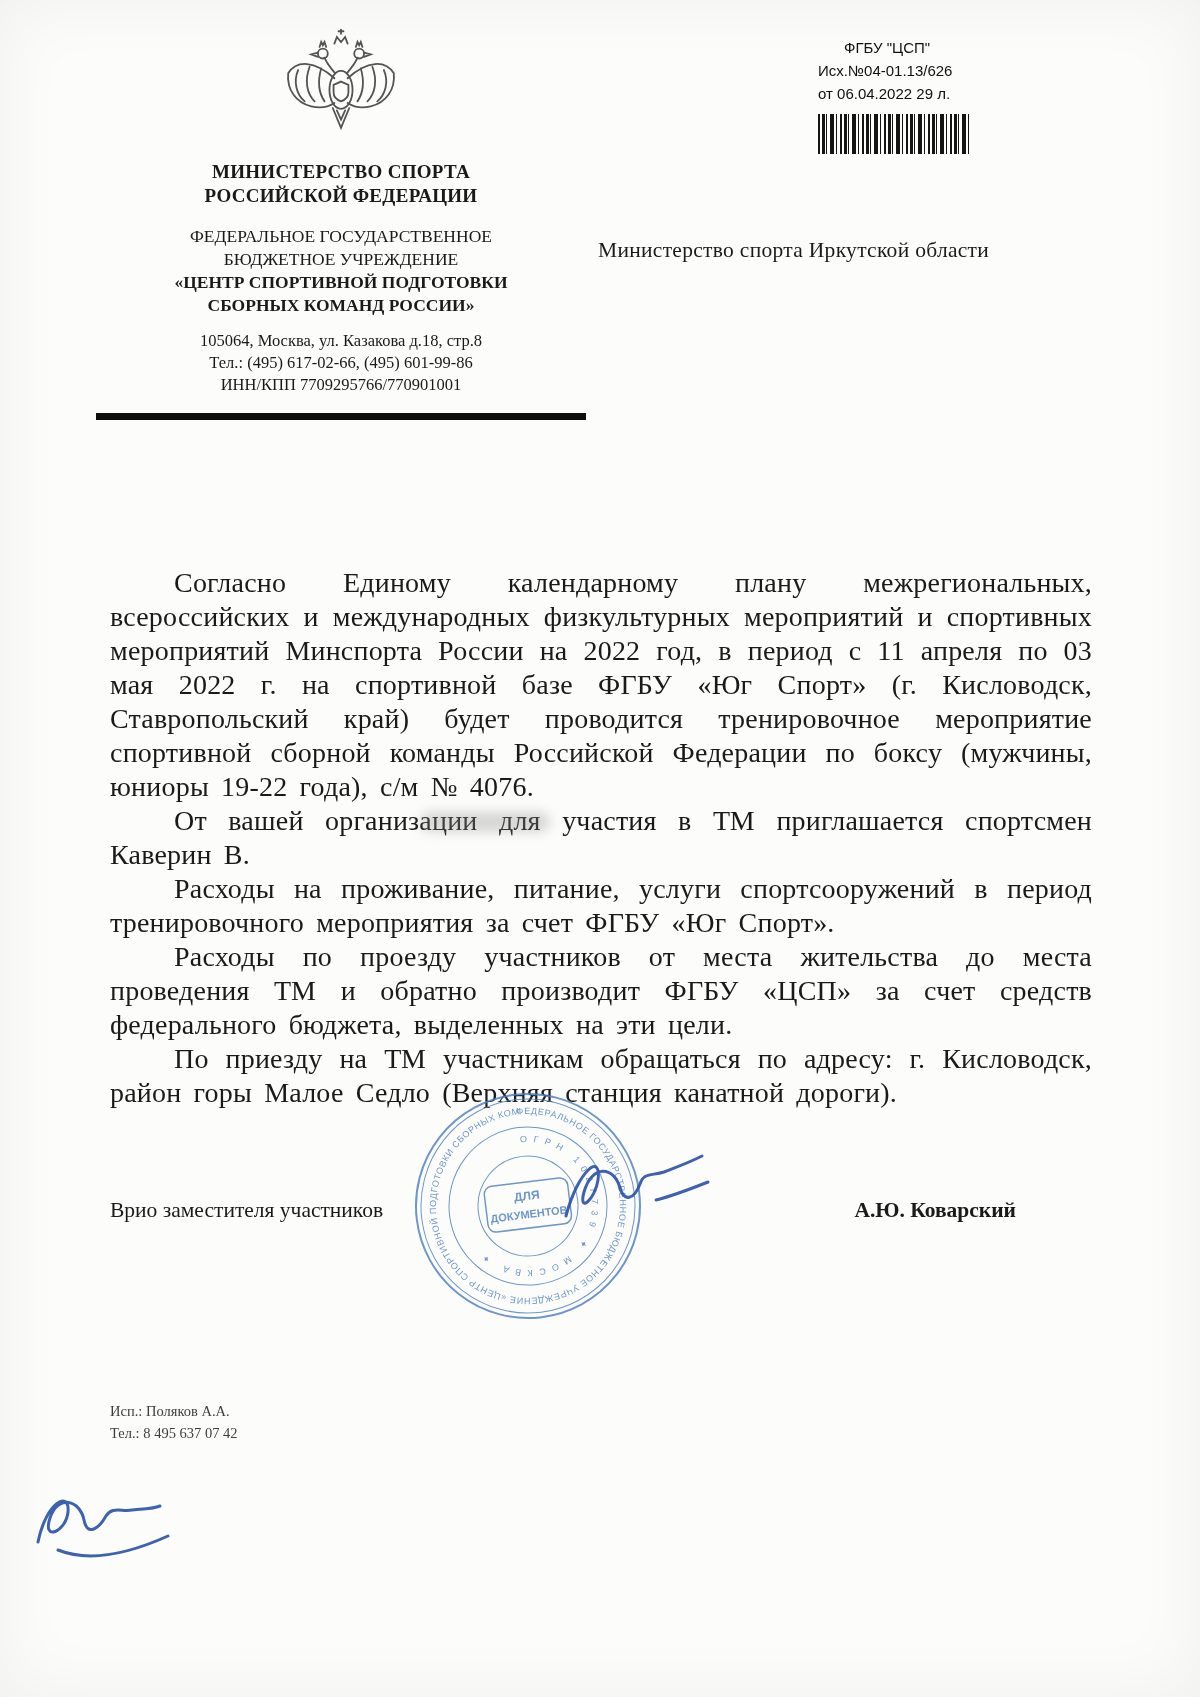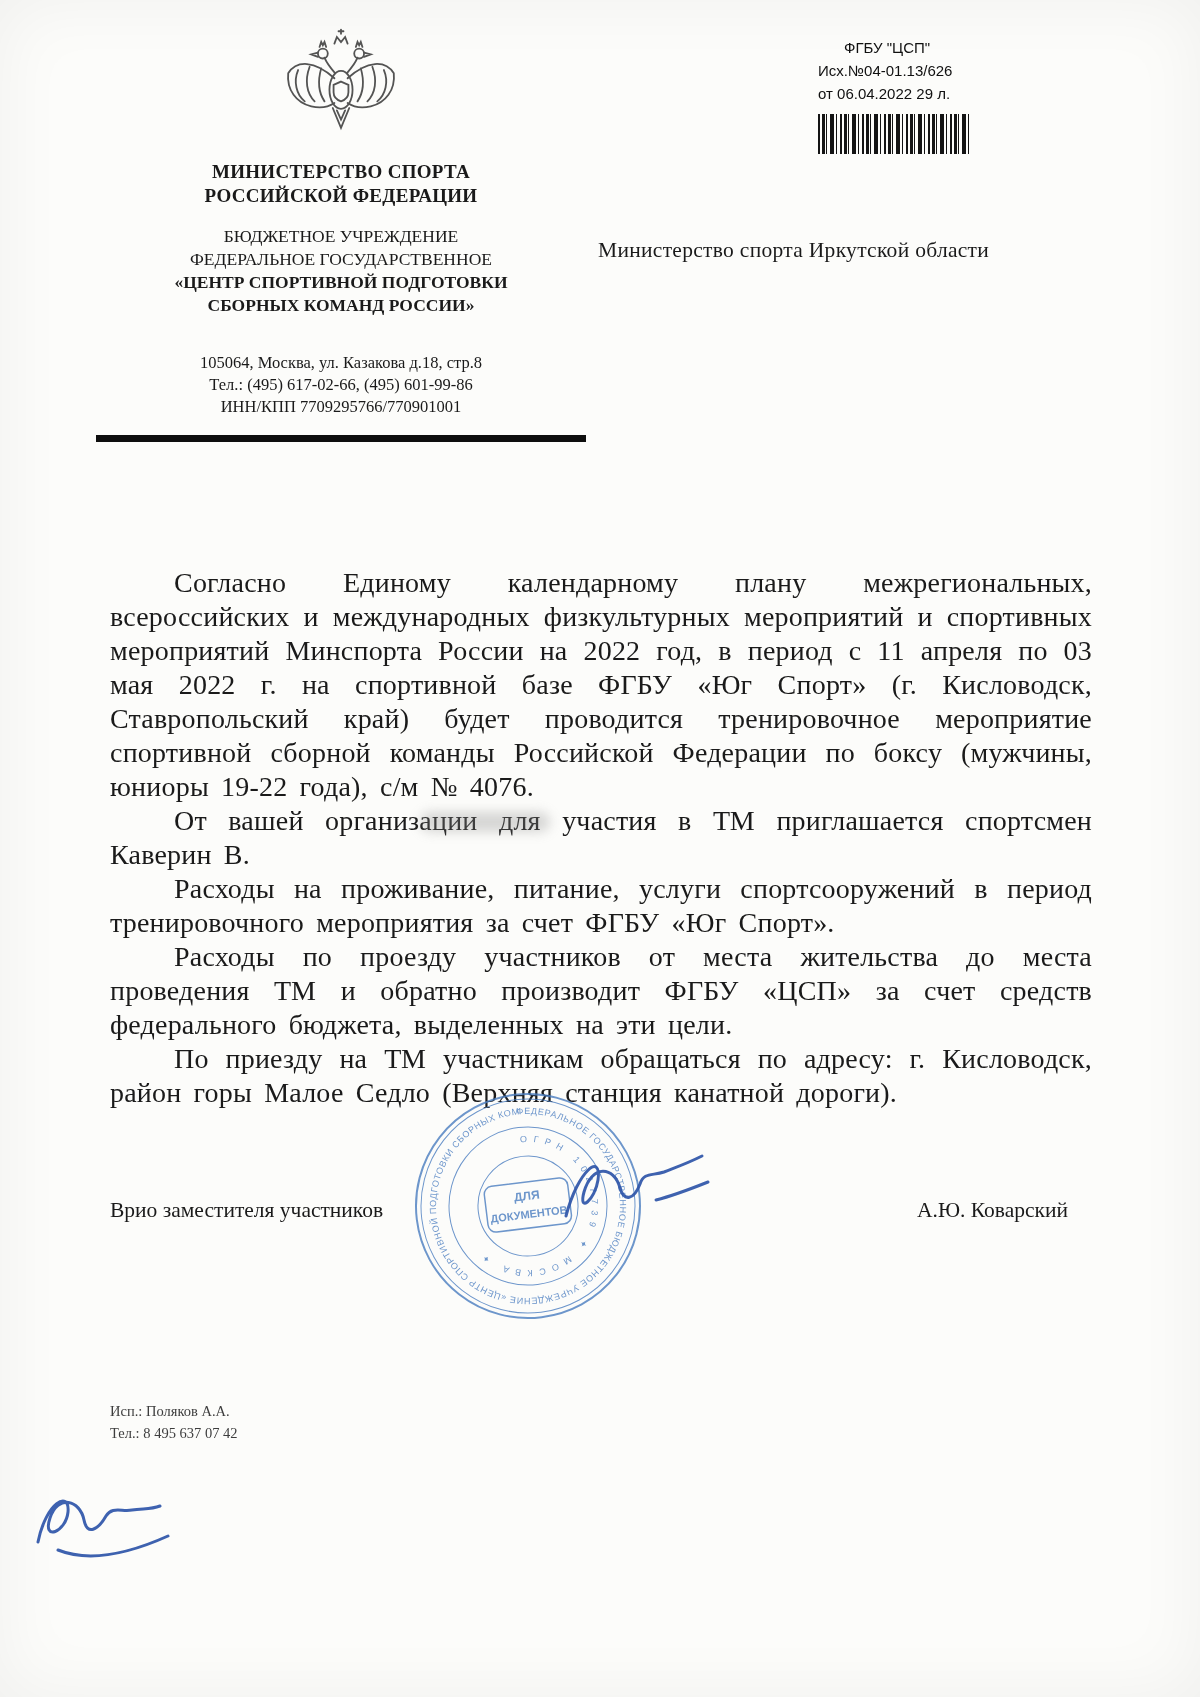--- a/index.html
+++ b/index.html
@@ -12,21 +12,21 @@
     overflow:hidden;
     box-shadow:inset 0 0 70px rgba(0,0,0,0.05);
   }
 
   
   .letterhead{position:absolute;left:96px;top:26px;width:490px;text-align:center;}
   .emblem{display:block;margin:0 auto;}
   .lh-ministry{font-weight:bold;font-size:19px;line-height:24px;margin-top:8px;letter-spacing:.3px;}
   .lh-orgtype{font-size:17.5px;line-height:23px;margin-top:17px;}
   .lh-orgname{font-weight:bold;font-size:17.5px;line-height:23px;}
-  .lh-contacts{font-size:16.5px;line-height:22px;margin-top:35px;}
+  .lh-contacts{font-size:16.5px;line-height:22px;margin-top:13px;}
   .email-link{color:#1a1a1a;text-decoration:underline;cursor:pointer;}
   .lh-rule{height:7px;background:#0e0e0e;margin-top:17px;}
 
   
   .reg-stamp{
     position:absolute;left:818px;top:36px;width:175px;
     font-family:"Liberation Sans", sans-serif;
     font-size:15px;line-height:23px;color:#101010;
   }
   .reg-org{padding-left:26px;}
@@ -56,21 +56,21 @@
     position:absolute;left:420px;top:812px;width:130px;height:20px;
     background:#8f8f8f;opacity:.35;border-radius:10px;filter:blur(6px);
   }
 
   
   .sign-row{
     position:absolute;left:110px;top:1198px;width:982px;
     display:flex;justify-content:space-between;align-items:flex-start;
     font-size:21.5px;padding-right:0;
   }
-  .sign-name{margin-right:24px;}
+  .sign-name{margin-right:76px;font-weight:bold;}
 
   
   .stamp{position:absolute;left:408px;top:1086px;opacity:.8;transform:rotate(-7deg);}
   .stamp-sign{position:absolute;left:552px;top:1130px;}
   .bottom-sign{position:absolute;left:28px;top:1466px;}
 
   
   .footer{position:absolute;left:110px;top:1400px;font-size:14.5px;line-height:22px;color:#3d3d3d;}
 </style>
 </head>
@@ -105,22 +105,22 @@
         <path d="M80,8 v-5 M77,5 h6"></path>
       </g>
     </svg>
 
     <div class="lh-ministry">
       <div>МИНИСТЕРСТВО СПОРТА</div>
       <div>РОССИЙСКОЙ ФЕДЕРАЦИИ</div>
     </div>
 
     <div class="lh-orgtype">
+      <div>ФЕДЕРАЛЬНОЕ ГОСУДАРСТВЕННОЕ</div>
       <div>БЮДЖЕТНОЕ УЧРЕЖДЕНИЕ</div>
-      <div>ФЕДЕРАЛЬНОЕ ГОСУДАРСТВЕННОЕ</div>
     </div>
 
     <div class="lh-orgname">
       <div>«ЦЕНТР СПОРТИВНОЙ ПОДГОТОВКИ</div>
       <div>СБОРНЫХ КОМАНД РОССИИ»</div>
     </div>
 
     <div class="lh-contacts">
       <div>105064, Москва, ул. Казакова д.18, стр.8</div>
       <div>Тел.: (495) 617-02-66, (495) 601-99-86</div>

